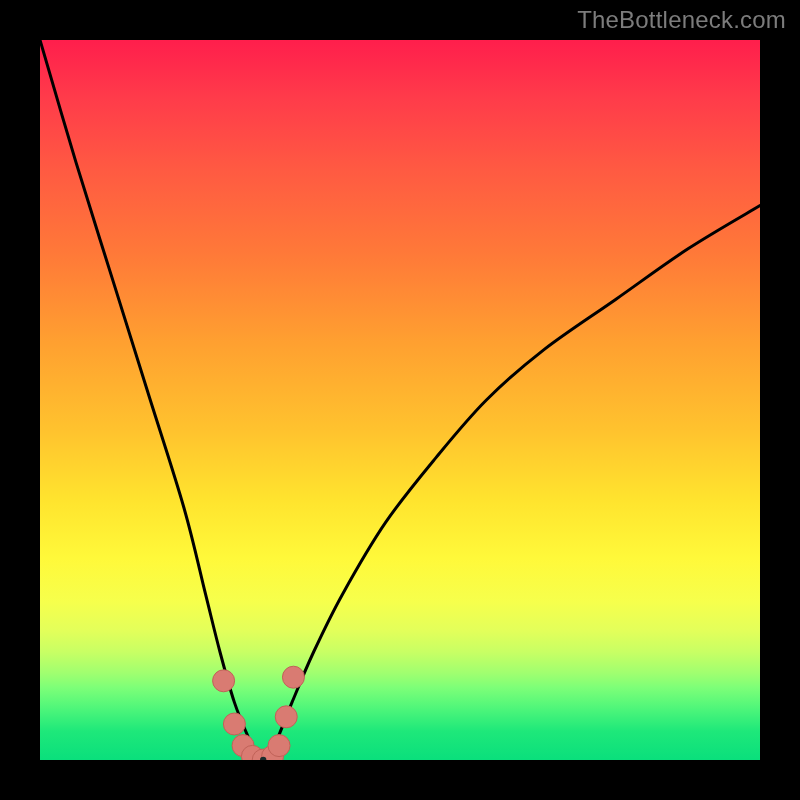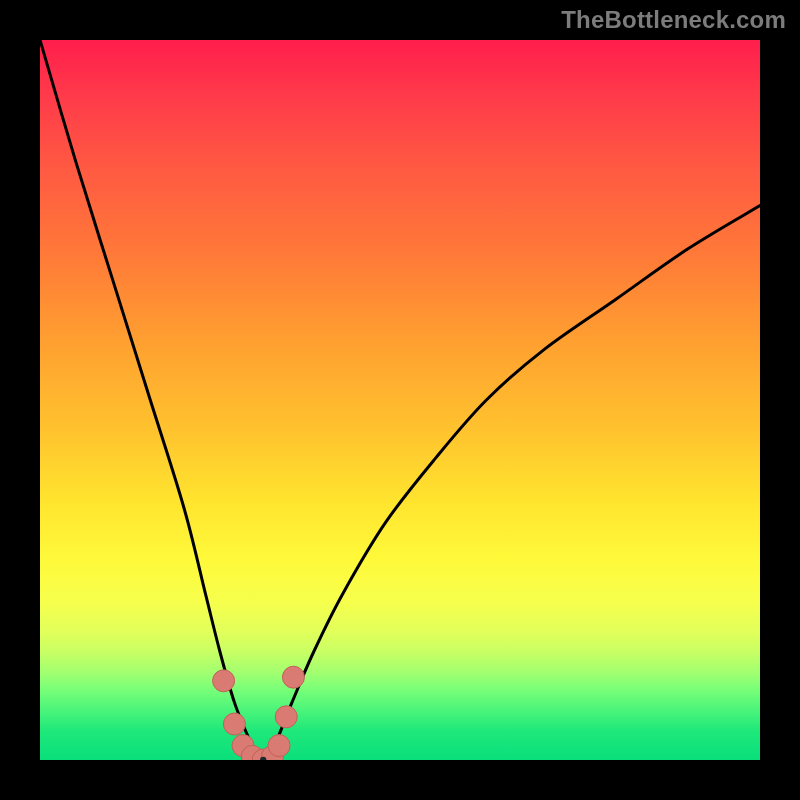--- a/index.html
+++ b/index.html
@@ -50,21 +50,21 @@
     width: 720px;
     height: 720px;
   }
   .watermark {
     position: absolute;
     top: 6px;
     right: 14px;
     color: #7c7c7c;
     font-size: 24px;
     letter-spacing: 0.2px;
-    font-weight: 700;
+    font-weight: 400;
     text-align: center;
   }
 </style>
 </head>
 <body>
 
 <div class="frame">
   <div class="watermark">TheBottleneck.com</div>
   <div class="plot">
     <svg viewBox="0 0 720 720" preserveAspectRatio="none">

